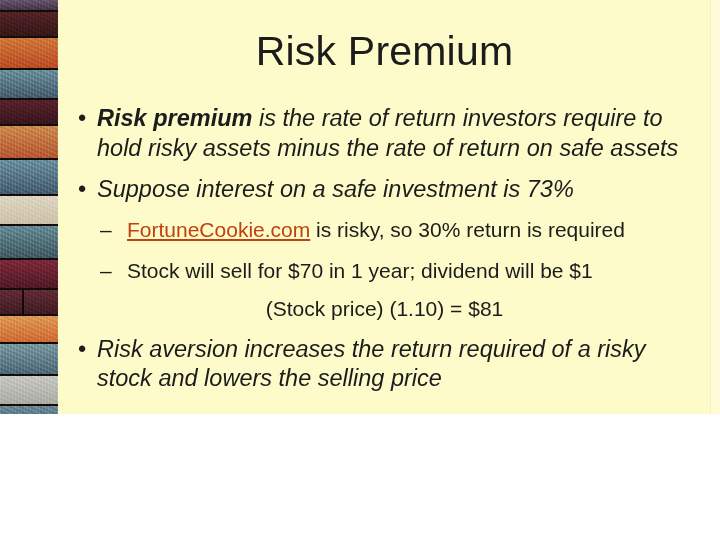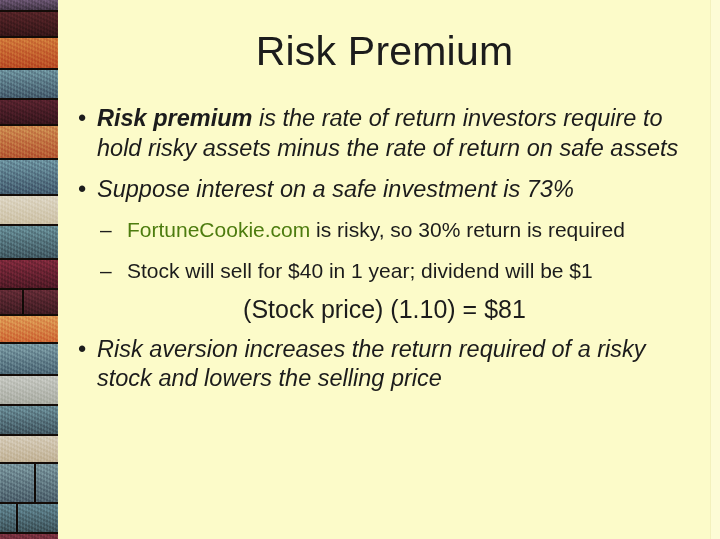--- a/index.html
+++ b/index.html
@@ -10,21 +10,21 @@
   body {
     width: 720px;
     height: 539px;
     overflow: hidden;
     font-family: "Liberation Sans", sans-serif;
   }
 
   .slide {
     position: relative;
     width: 720px;
-    height: 539px;
+    height: 414px;
     background: #fcfbc9;
     overflow: hidden;
   }
 
   
   .brick-strip {
     position: absolute;
     left: 0;
     top: 0;
     width: 58px;
@@ -117,28 +117,29 @@
   }
   .sub-bullet > .marker {
     position: absolute;
     left: 30px;
     top: 0;
     font-size: 21px;
     line-height: 27px;
   }
 
   .eq-line {
-    font-size: 25px;
+    font-size: 21px;
     line-height: 28px;
     text-align: center;
     padding-left: 14px;
   }
 
   .link {
-    color: #4d7c0f;
+    color: #c2410c;
+    text-decoration: underline;
   }
   b.strong { font-weight: bold; }
 
   .gap-a { margin-top: 12px; }
   .gap-b { margin-top: 11px; }
   .gap-c { margin-top: 14px; }
   .gap-d { margin-top: 12px; }
 </style>
 </head>
 <body>
@@ -189,21 +190,21 @@
       <span class="txt">Suppose interest on a safe investment is 73%</span>
     </div>
 
     <div class="sub-bullet gap-b">
       <span class="marker">–</span>
       <span class="txt"><span class="link">FortuneCookie.com</span><span> is risky, so 30% return is required</span></span>
     </div>
 
     <div class="sub-bullet gap-c">
       <span class="marker">–</span>
-      <span class="txt">Stock will sell for $40 in 1 year; dividend will be $1</span>
+      <span class="txt">Stock will sell for $70 in 1 year; dividend will be $1</span>
     </div>
 
     <div class="eq-line gap-b">(Stock price) (1.10) = $81</div>
 
     <div class="bullet gap-d">
       <span class="marker">•</span>
       <span class="txt">Risk aversion increases the return required of a risky stock and lowers the selling price</span>
     </div>
 
   </div>

